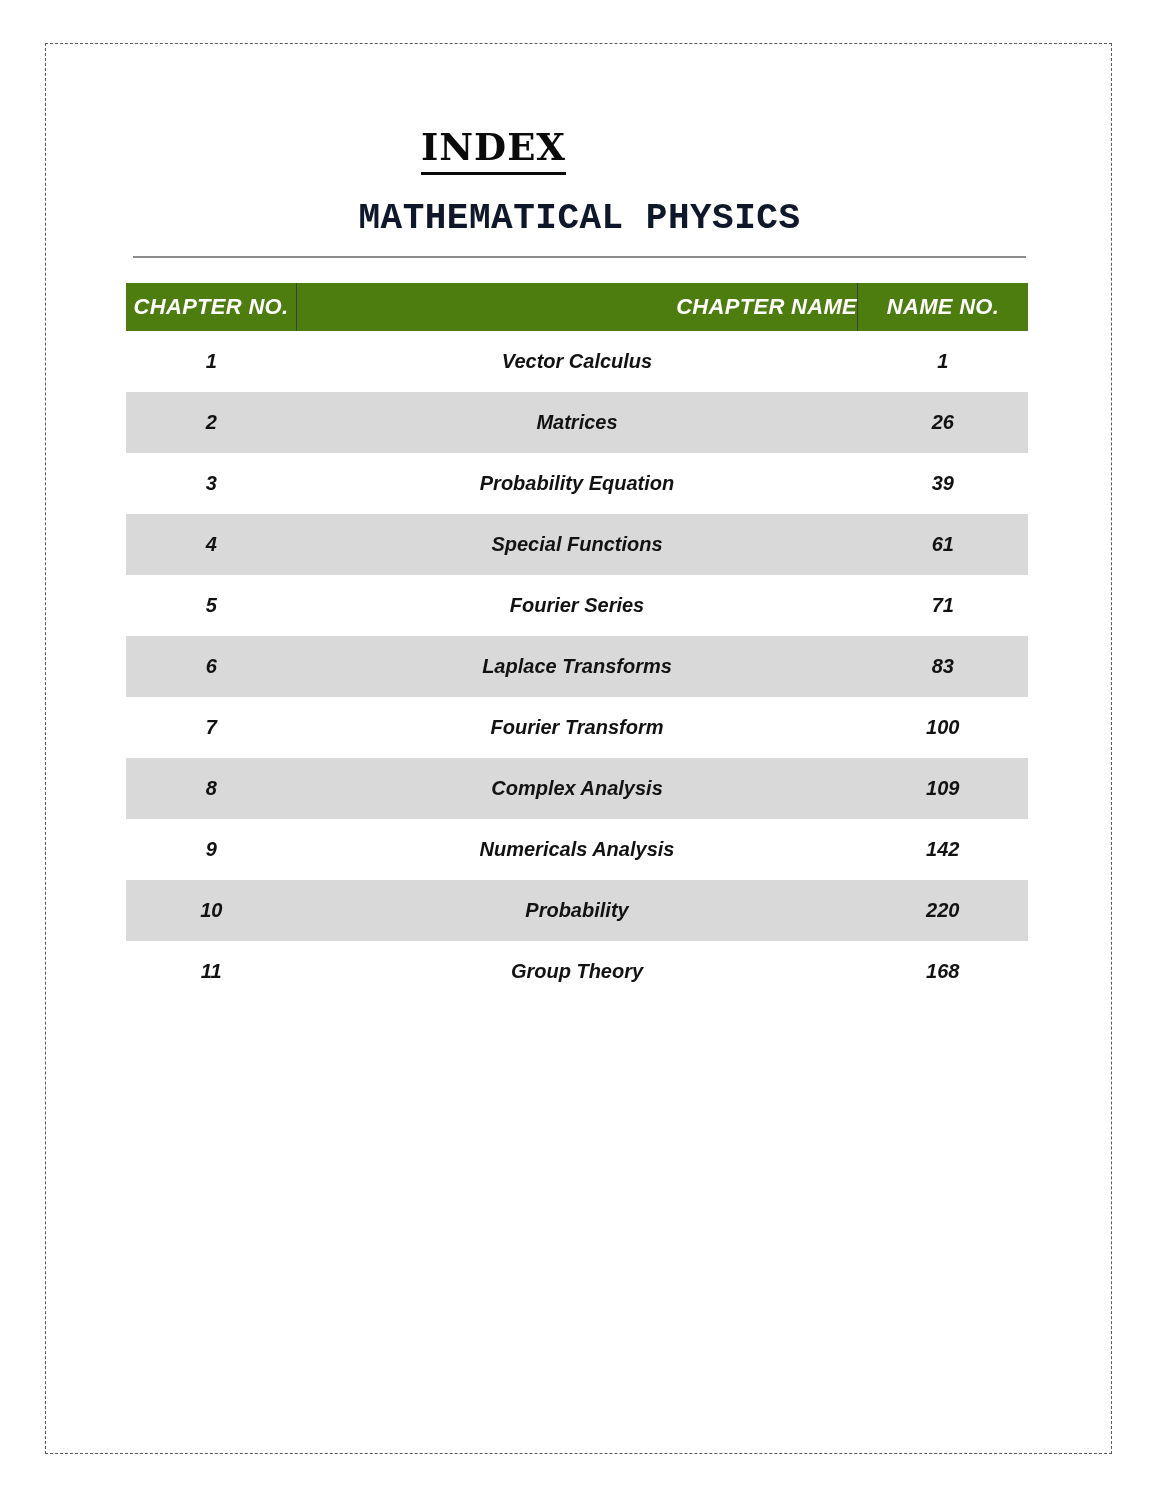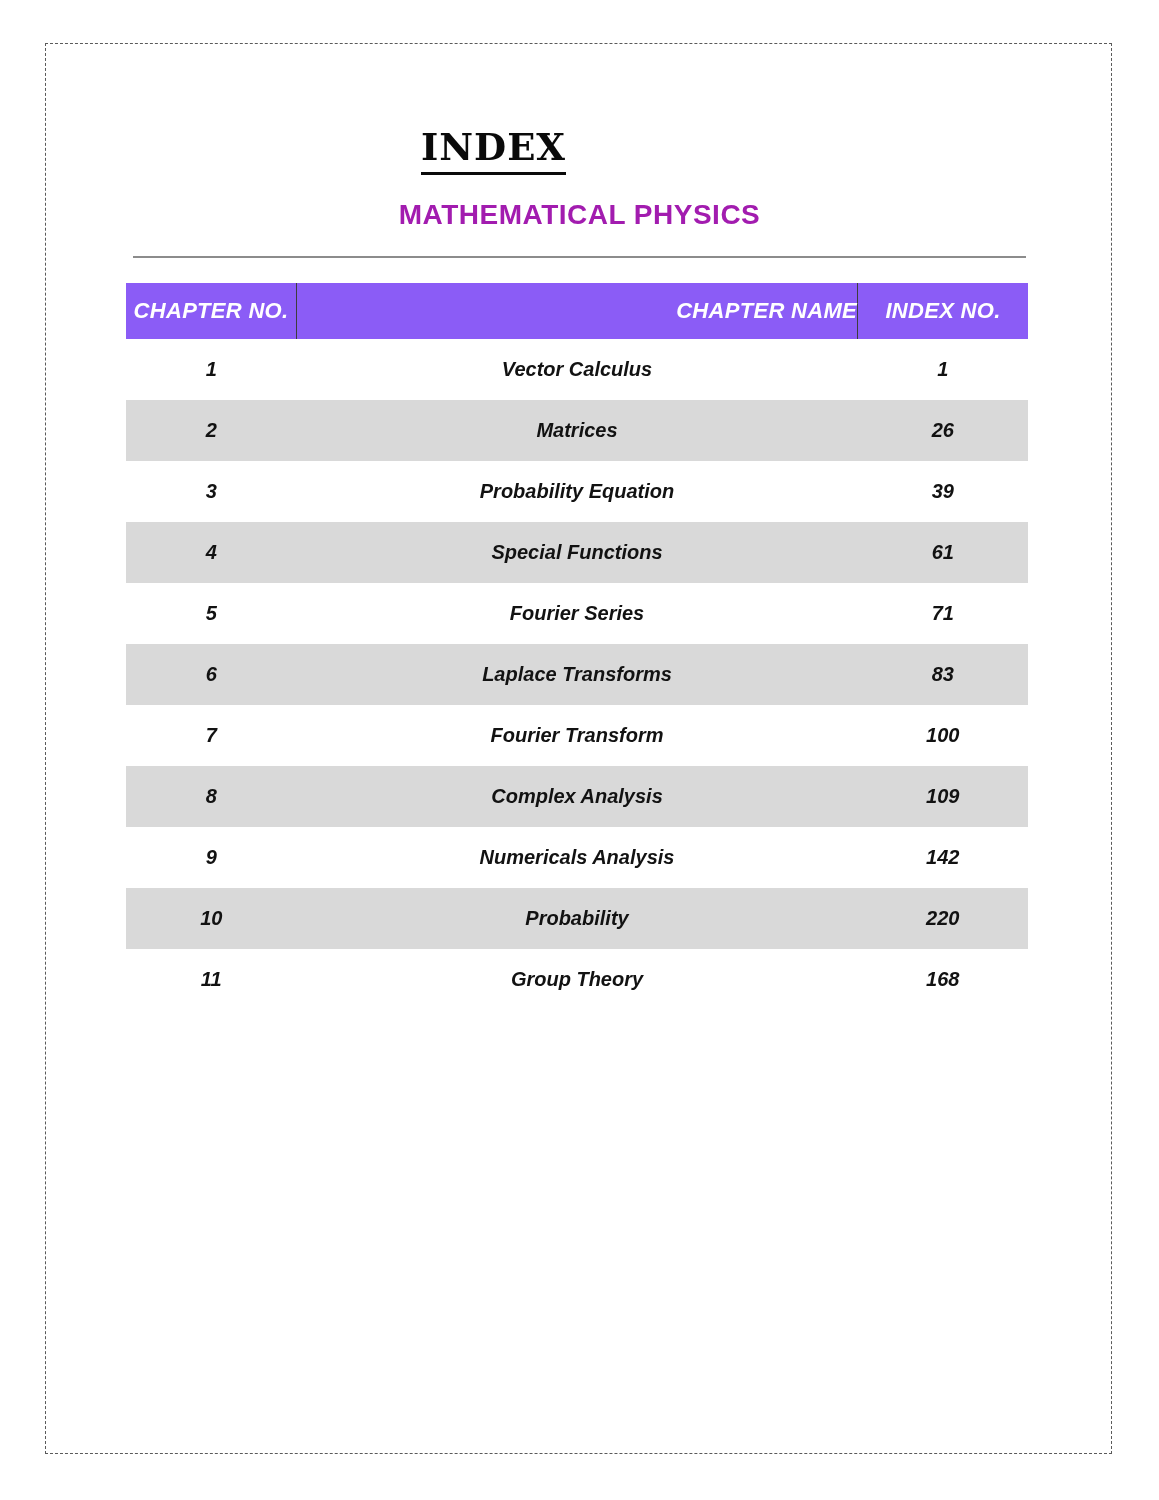--- a/index.html
+++ b/index.html
@@ -51,25 +51,25 @@
     border-bottom: 3px solid #0a0a0a;
     padding-bottom: 3px;
   }
 
   #doc-subtitle {
     position: absolute;
     left: 0;
     top: 201px;
     width: 1159px;
     text-align: center;
-    font-family: Liberation Sans, sans-serif;
-    font-weight: bold;
-    font-size: 28px;
+    font-family: Liberation Mono, monospace;
+    font-weight: bold;
+    font-size: 36px;
     letter-spacing: 0.5px;
-    color: #a21caf;
+    color: #0f172a;
     line-height: 1.0;
   }
 
   #title-rule {
     position: absolute;
     left: 133px;
     top: 256px;
     width: 893px;
     height: 2px;
     background: #8c8c8c;
@@ -78,28 +78,28 @@
   
   #index-table {
     position: absolute;
     left: 126px;
     top: 283px;
     width: 900px;
     border-collapse: collapse;
     table-layout: fixed;
   }
   #index-table thead th {
-    background: #8b5cf6;
+    background: #4d7c0f;
     color: #ffffff;
     font-family: "Liberation Sans", sans-serif;
     font-weight: bold;
     font-style: italic;
     font-size: 22px;
     letter-spacing: 0.3px;
-    height: 56px;
+    height: 48px;
     padding: 0;
     vertical-align: middle;
     white-space: nowrap;
   }
   th.col-no {
     width: 170px;
     text-align: center;
     padding-left: 8px;
     border-right: 1px solid #3d3d3d;
   }
@@ -155,21 +155,21 @@
 
   <div id="doc-subtitle">MATHEMATICAL PHYSICS</div>
 
   <div id="title-rule"></div>
 
   <table id="index-table">
     <thead>
       <tr>
         <th class="col-no">CHAPTER NO.</th>
         <th class="col-name">CHAPTER NAME</th>
-        <th class="col-page">INDEX NO.</th>
+        <th class="col-page">NAME NO.</th>
       </tr>
     </thead>
     <tbody id="index-body">
         <tr class="plain">
           <td class="c-no">1</td>
           <td class="c-name">Vector Calculus</td>
           <td class="c-page">1</td>
         </tr>
         <tr class="alt">
           <td class="c-no">2</td>

